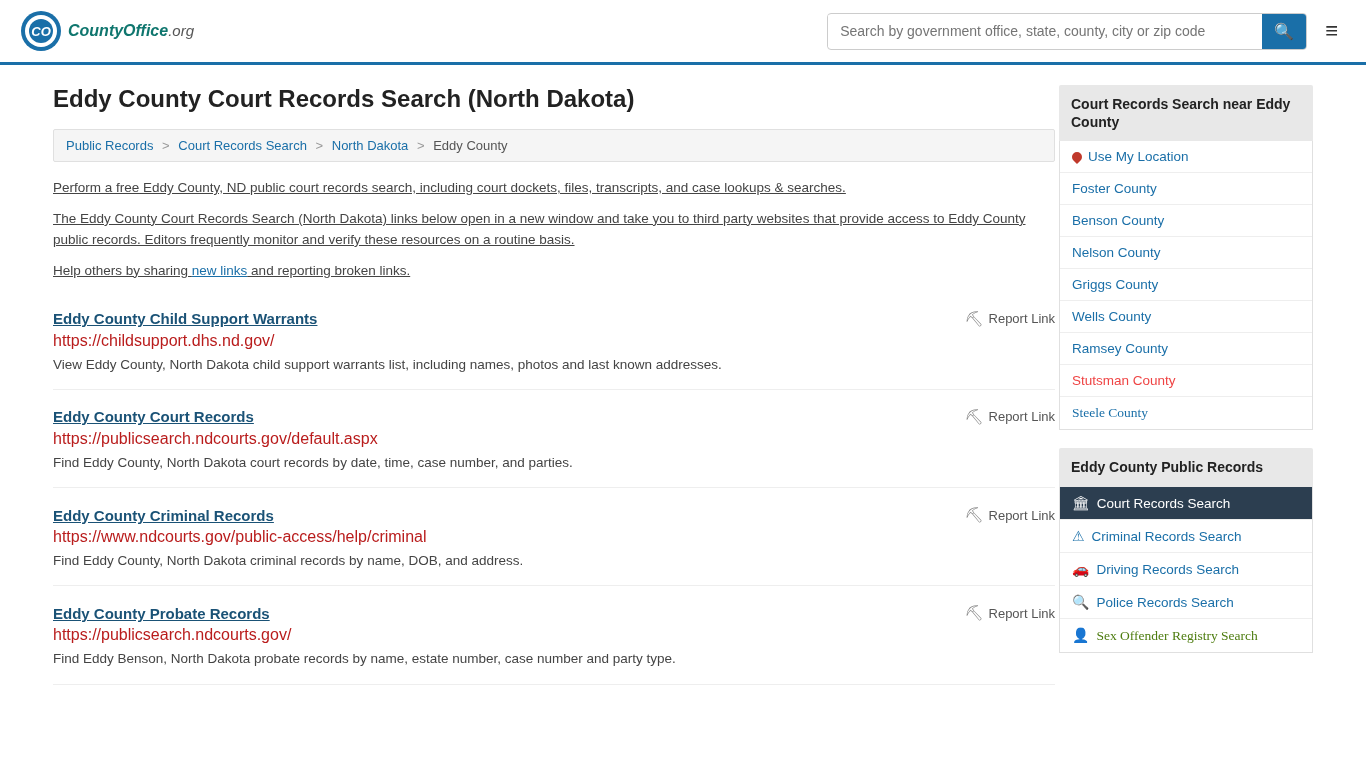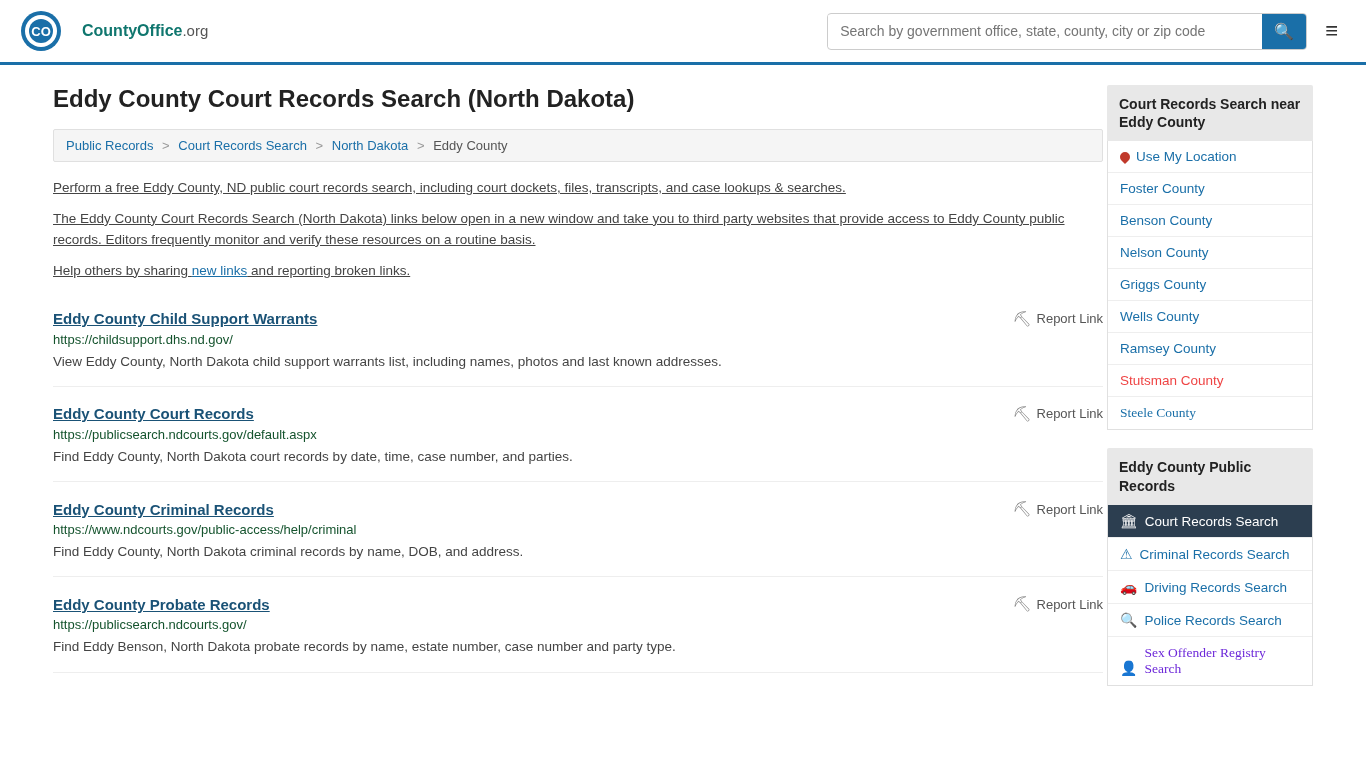--- a/index.html
+++ b/index.html
@@ -10,21 +10,22 @@
       background: #fff;
       border-bottom: 3px solid #1a6fa8;
       padding: 10px 20px;
       display: flex;
       align-items: center;
       justify-content: space-between;
     }
     #logo-area {
       display: flex;
       align-items: center;
-      gap: 20px;
+      gap: 6px;
+      font-style: italic;
     }
     #logo-icon {
       width: 42px;
       height: 42px;
     }
     #header-right {
       display: flex;
       align-items: center;
       gap: 10px;
     }
@@ -133,33 +134,33 @@
       font-size: 13px;
       color: #555;
       cursor: pointer;
       white-space: nowrap;
     }
     .report-link-icon {
       font-size: 15px;
       color: #888;
     }
     .record-url {
-      font-size: 13px;
-      color: #14532d;
+      font-size: 16px;
+      color: #b91c1c;
       margin-bottom: 5px;
     }
     .record-desc {
       font-size: 13.5px;
       color: #444;
       line-height: 1.5;
     }
 
     
     #sidebar {
-      width: 206px;
+      width: 254px;
       flex-shrink: 0;
     }
     .sidebar-section {
       margin-bottom: 18px;
     }
     .sidebar-section-title {
       background: #e8e8e8;
       padding: 10px 12px;
       font-size: 14px;
       font-weight: bold;
@@ -366,19 +367,19 @@
         <div class="sidebar-item">
           <span class="sidebar-icon">🚗</span>
           <a href="#" style="color:#1a6fa8;text-decoration:none;">Driving Records Search</a>
         </div>
         <div class="sidebar-item">
           <span class="sidebar-icon">🔍</span>
           <a href="#" style="color:#1a6fa8;text-decoration:none;">Police Records Search</a>
         </div>
         <div class="sidebar-item">
           <span class="sidebar-icon">👤</span>
-          <a href="#" style="color:#6d28d9;text-decoration:none;">Sex Offender Registry Search</a>
+          <a href="#" style="color:#4d7c0f;text-decoration:none;">Sex Offender Registry Search</a>
         </div>
       </div>
     </div>
 
   </div>
 </div>
 
 </body></html>

